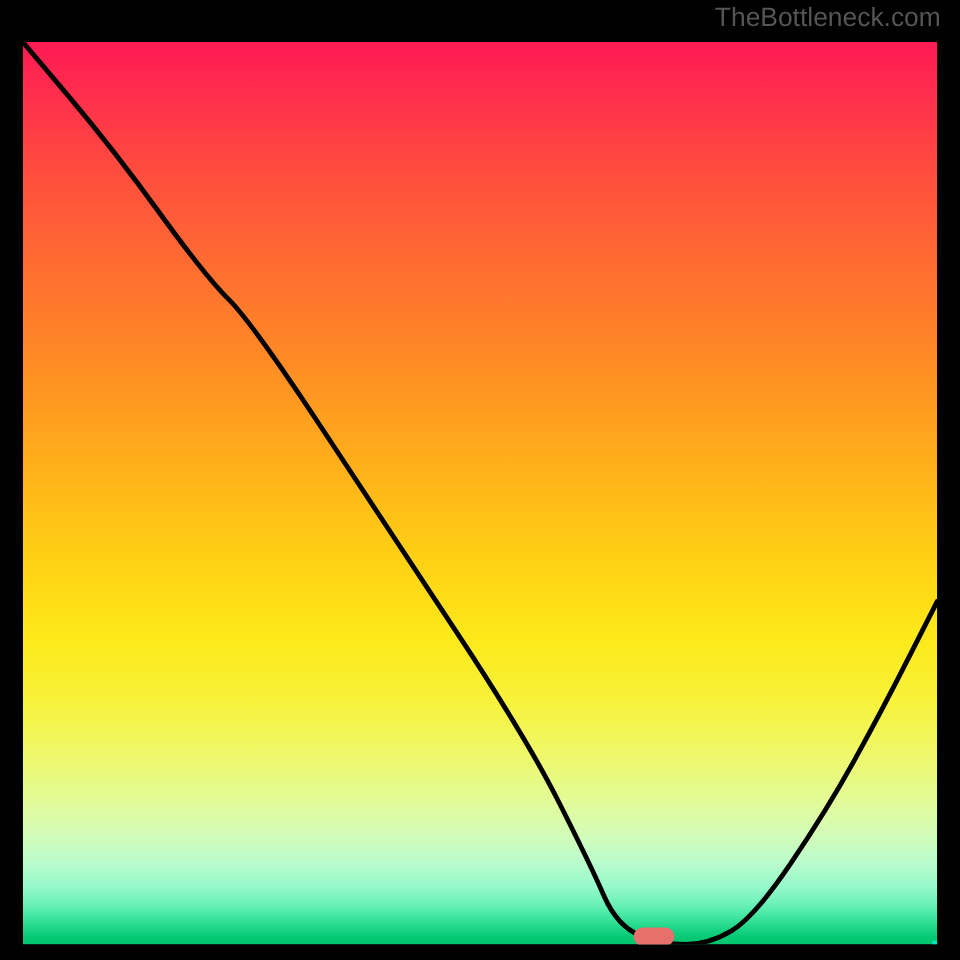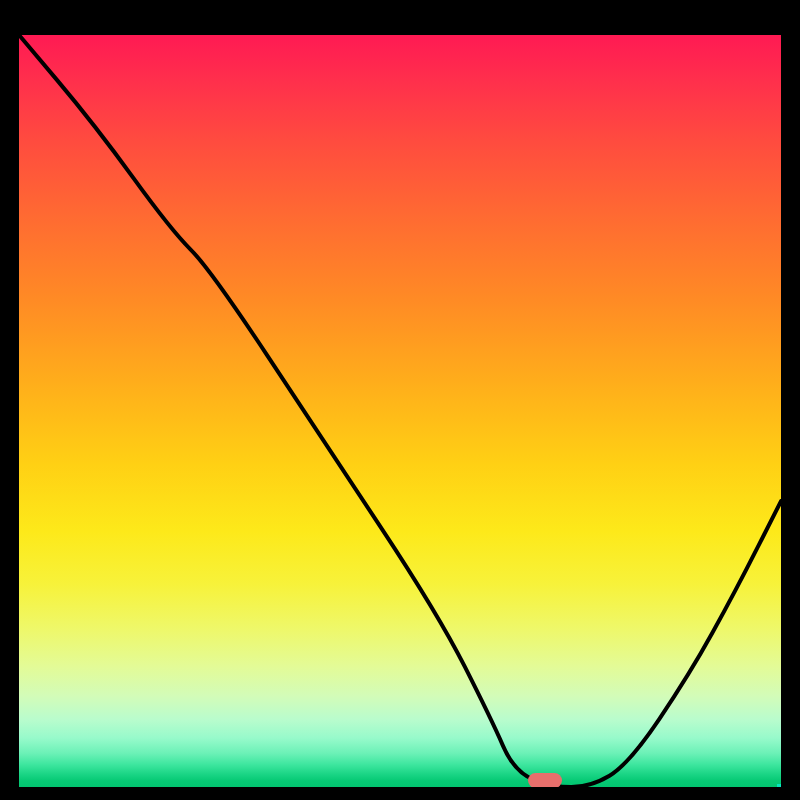--- a/index.html
+++ b/index.html
@@ -94,20 +94,21 @@
     height: 3px;
     background: #06e6bf;
     z-index: 4;
   }
 </style>
 </head>
 <body>
 
 <div class="wrap">
 
+  <div class="watermark">TheBottleneck.com</div>
 
   <div class="outer"></div>
 
   <div class="plot">
     <div class="gradient"></div>
     <div class="cyan-edge"></div>
 
     <svg class="curve" viewBox="0 0 762 752" preserveAspectRatio="none">
       <path d="M 0.0 0.0 Q 0.0 0.0 38.1 45.1 Q 76.2 90.2 114.3 142.9 Q 152.4 195.5 171.4 214.3 Q 190.5 233.1 247.7 319.6 Q 304.8 406.1 362.0 492.6 Q 419.1 579.0 445.8 631.7 Q 472.4 684.3 483.9 710.6 Q 495.3 737.0 514.4 744.5 Q 533.4 752.0 552.5 752.0 Q 571.5 752.0 590.5 740.7 Q 609.6 729.4 640.1 684.3 Q 670.6 639.2 693.4 597.8 Q 716.3 556.5 739.1 511.4 T 762.0 466.2" fill="none" stroke="#000" stroke-width="4" stroke-linejoin="round" stroke-linecap="round"></path>
     </svg>

